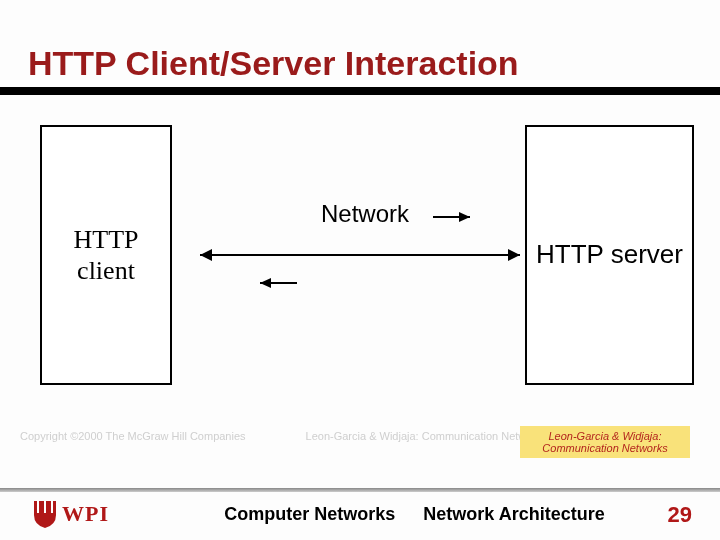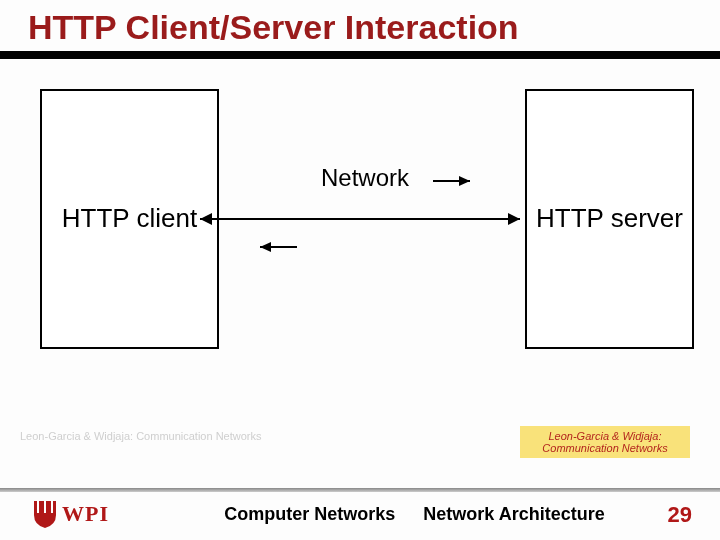--- a/index.html
+++ b/index.html
@@ -11,20 +11,21 @@
     position: relative;
     overflow: hidden;
   }
   .title-wrap {
     padding: 8px 20px 4px 28px;
   }
   .title {
     font-size: 34px;
     font-weight: bold;
     color: #9a1b1b;
+    margin-top: 36px;
   }
   .title-bar {
     height: 8px;
     background: #000;
     width: 100%;
   }
   .diagram {
     position: relative;
     width: 100%;
     height: 340px;
@@ -34,21 +35,21 @@
     border: 2px solid #000;
     background: #fff;
     display: flex;
     align-items: center;
     justify-content: center;
     text-align: center;
     font-size: 26px;
     line-height: 1.2;
     padding: 6px;
   }
-  .box-left  { left: 40px;  top: 30px; width: 179px; height: 260px; }
+  .box-left  { left: 40px;  top: 30px; width: 132px; height: 260px; font-family: Liberation Serif, serif; }
   .box-right { left: 525px; top: 30px; width: 169px; height: 260px; }
   .mid-label {
     position: absolute;
     font-size: 24px;
     text-align: center;
   }
   .lbl-request  { left: 300px; top: 105px; width: 130px; }
   .lbl-response { left: 300px; top: 170px; width: 130px; }
   .arrow-svg {
     position: absolute;
@@ -157,20 +158,21 @@
     <line x1="238" y1="92" x2="275" y2="92" stroke="#000" stroke-width="2"></line>
     <polygon points="275,92 264,87 264,97" fill="#000"></polygon>
 
     <line x1="65" y1="158" x2="102" y2="158" stroke="#000" stroke-width="2"></line>
     <polygon points="65,158 76,153 76,163" fill="#000"></polygon>
   </svg>
 
 </div>
 
 <div class="copyright-line">
+  <span>Copyright ©2000 The McGraw Hill Companies</span>
   <span>Leon-Garcia &amp; Widjaja: Communication Networks</span>
 </div>
 
 <div class="attribution">Leon-Garcia &amp; Widjaja: Communication Networks</div>
 
 <div class="footer">
   <div class="footer-divider"></div>
   <div class="logo">
     <svg width="26" height="30" viewBox="0 0 26 30">
       <path d="M2 2 H24 V16 Q24 26 13 29 Q2 26 2 16 Z" fill="#b01818"></path>

